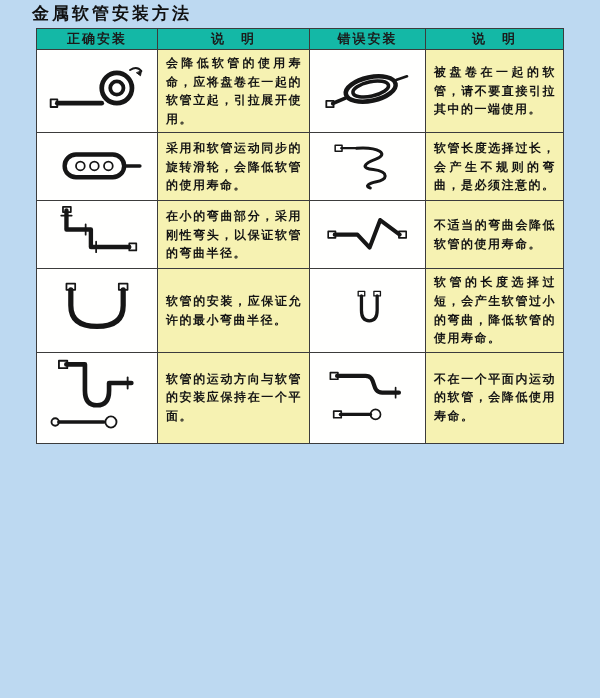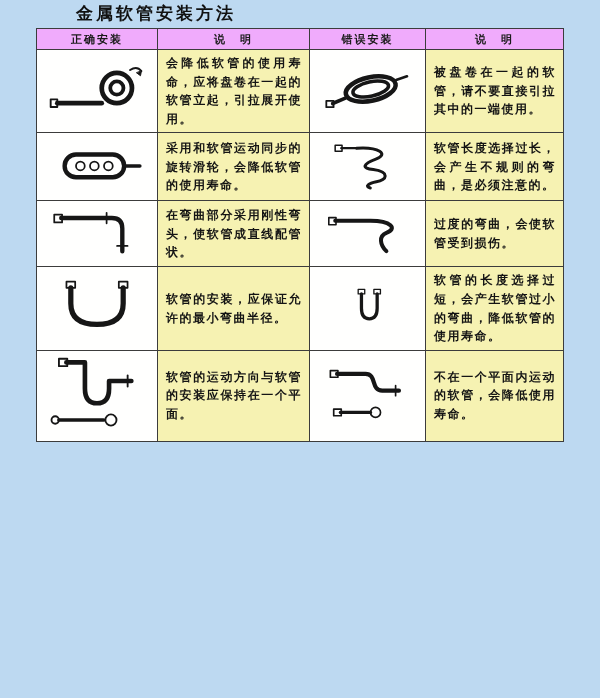--- a/index.html
+++ b/index.html
@@ -8,36 +8,35 @@
     background:#bdd9f1;
     font-family:"Liberation Sans","DejaVu Sans",sans-serif;
     position:relative;
     overflow:hidden;
   }
   .page-title{
     position:absolute;left:32px;top:2px;
     font-family:"Liberation Serif","DejaVu Serif",serif;
     font-size:17px;font-weight:bold;color:#111;
     letter-spacing:3px;
-    margin-left:44px;
   }
   table.install-table{
     position:absolute;left:36px;top:28px;
     width:527px;
     border-collapse:collapse;
     table-layout:fixed;
   }
   .install-table td,.install-table th{
     border:1px solid #3c3c3c;
     padding:0;
     overflow:hidden;
   }
   .install-table th{
-    background:#f0abfc;
-    font-size:11px;font-weight:bold;color:#1b1b1b;
+    background:#14b8a6;
+    font-size:13px;font-weight:bold;color:#1b1b1b;
     height:20px;letter-spacing:2px;
   }
   td.img-cell{
     background:#fffffe;
     text-align:center;vertical-align:middle;
   }
   td.desc-cell{
     background:#f6f2b2;
     vertical-align:middle;
     font-size:12px;font-weight:bold;color:#141414;
@@ -120,44 +119,46 @@
         <svg width="84" height="60" viewBox="0 0 110 64">
           <path d="M20 10 H40" stroke-width="3"></path>
           <path d="M40 10 C70 8 82 18 66 24 C48 31 46 36 62 38 C84 41 80 52 66 54 C56 56 50 60 58 62" stroke-width="4"></path>
           <rect x="12" y="6" width="9" height="8" stroke-width="2"></rect>
         </svg>
       </span>
     </td>
     <td class="desc-cell">软管长度选择过长，会产生不规则的弯曲，是必须注意的。</td>
   </tr>
 
-
-
-
-  <tr style="height:66px">
-    <td class="img-cell">
-      <span class="icon">
-        <svg width="96" height="56" viewBox="0 0 110 64">
-          <path d="M14 16 H72 Q84 16 84 28 V54" stroke-width="5"></path>
-          <rect x="6" y="12" width="9" height="9" stroke-width="2"></rect>
-          <path d="M66 10 v12 M78 48 h12" stroke-width="2"></path>
-        </svg>
-      </span>
-    </td>
-    <td class="desc-cell">在弯曲部分采用刚性弯头，使软管成直线配管状。</td>
-    <td class="img-cell">
-      <span class="icon">
-        <svg width="88" height="56" viewBox="0 0 110 64">
-          <path d="M14 18 H58 C84 18 92 28 78 33 C68 37 70 48 78 56" stroke-width="5"></path>
-          <rect x="6" y="14" width="9" height="9" stroke-width="2"></rect>
-        </svg>
-      </span>
-    </td>
-    <td class="desc-cell">过度的弯曲，会使软管受到损伤。</td>
-  </tr>
+  <tr style="height:68px">
+    <td class="img-cell">
+      <span class="icon">
+        <svg width="96" height="58" viewBox="0 0 110 64">
+          <path d="M20 6 V28 H48 V48 H92" stroke-width="5"></path>
+          <path d="M14 12 h12 M42 22 v12 M54 42 v12" stroke-width="2"></path>
+          <rect x="16" y="2" width="9" height="6" stroke-width="2"></rect>
+          <rect x="92" y="44" width="8" height="8" stroke-width="2"></rect>
+        </svg>
+      </span>
+    </td>
+    <td class="desc-cell">在小的弯曲部分，采用刚性弯头，以保证软管的弯曲半径。</td>
+    <td class="img-cell">
+      <span class="icon">
+        <svg width="92" height="52" viewBox="0 0 110 64">
+          <path d="M14 34 H42 L57 50 L70 16 L94 34" stroke-width="5"></path>
+          <rect x="6" y="30" width="9" height="8" stroke-width="2"></rect>
+          <rect x="93" y="30" width="9" height="8" stroke-width="2"></rect>
+        </svg>
+      </span>
+    </td>
+    <td class="desc-cell">不适当的弯曲会降低软管的使用寿命。</td>
+  </tr>
+
+
+
 
   <tr style="height:66px">
     <td class="img-cell">
       <span class="icon">
         <svg width="96" height="58" viewBox="0 0 110 64">
           <path d="M25 10 V28 Q25 52 55 52 Q85 52 85 28 V10" stroke-width="6"></path>
           <rect x="20" y="3" width="10" height="7" stroke-width="2"></rect>
           <rect x="80" y="3" width="10" height="7" stroke-width="2"></rect>
         </svg>
       </span>

